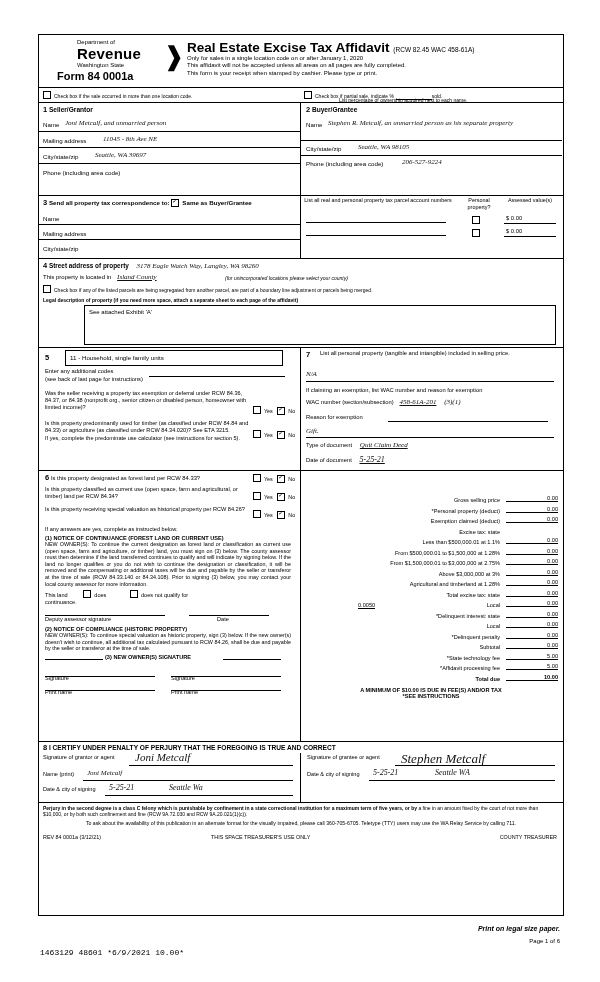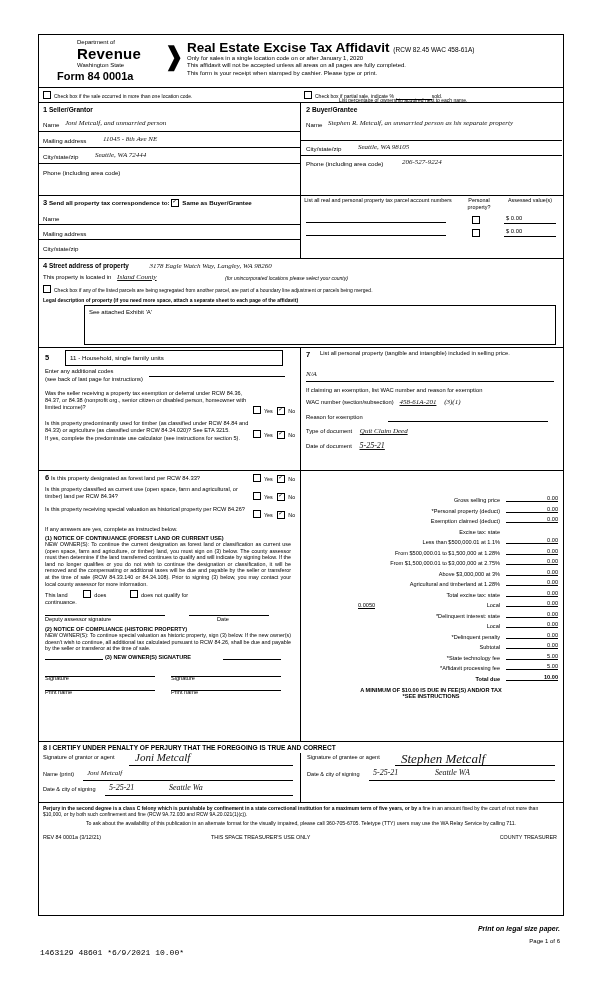--- a/index.html
+++ b/index.html
@@ -83,21 +83,21 @@
         <div style="position:relative;height:15px;margin-top:2px;border-bottom:1px solid #000;">
           <span style="position:absolute;left:4px;top:5px;">Name</span>
           <span class="hw" style="position:absolute;left:26px;top:3px;">Joni Metcalf, and unmarried person</span>
         </div>
         <div style="position:relative;height:15px;border-bottom:1px solid #000;">
           <span style="position:absolute;left:4px;top:5px;">Mailing address</span>
           <span class="hw" style="position:absolute;left:64px;top:3px;">11045 - 8th Ave NE</span>
         </div>
         <div style="position:relative;height:15px;border-bottom:1px solid #000;">
           <span style="position:absolute;left:4px;top:5px;">City/state/zip</span>
-          <span class="hw" style="position:absolute;left:56px;top:3px;">Seattle, WA 72444</span>
+          <span class="hw" style="position:absolute;left:56px;top:3px;">Seattle, WA 39697</span>
         </div>
         <div style="position:relative;height:16px;">
           <span style="position:absolute;left:4px;top:5px;">Phone (including area code)</span>
           <span class="hw" style="position:absolute;left:100px;top:3px;"></span>
         </div>
       </div>
 
       <div class="colR">
         <div style="padding:2px 4px 0 6px;">
           <span class="secnum">2</span>
@@ -161,21 +161,21 @@
           <span style="position:absolute;left:206px;top:1px;font-size:5.8px;">$ 0.00</span>
           <span style="position:absolute;left:204px;top:9px;width:52px;border-bottom:1px solid #000;"></span>
         </div>
       </div>
     </div>
 
     <div style="position:relative;height:88px;border-bottom:1px solid #000;">
       <div style="position:relative;height:12px;padding:2px 4px 0 4px;">
         <span class="secnum">4</span>
         <span class="b" style="font-size:6.4px;">Street address of property</span>
-        <span class="hw" style="position:relative;left:19px;">3178 Eagle Watch Way, Langley, WA 98260</span>
+        <span class="hw" style="position:relative;left:6px;">3178 Eagle Watch Way, Langley, WA 98260</span>
       </div>
       <div style="position:relative;height:12px;padding:0 4px;">
         <span style="font-size:6px;">This property is located in</span>
         <span class="hw u" style="position:relative;left:4px;">Island County</span>
         <span class="tiny" style="position:absolute;left:186px;top:2px;font-style:italic;">(for unincorporated locations please select your county)</span>
       </div>
       <div style="position:relative;height:11px;padding:0 4px;">
         <span class="chk"></span><span class="tiny">Check box if any of the listed parcels are being segregated from another parcel, are part of a boundary line adjustment or parcels being merged.</span>
       </div>
       <div style="position:relative;height:10px;padding:0 4px;">
@@ -231,20 +231,24 @@
           <span style="font-size:5.8px;">If claiming an exemption, list WAC number and reason for exemption</span>
         </div>
         <div style="position:relative;height:15px;padding-left:6px;">
           <span style="font-size:5.8px;">WAC number (section/subsection)</span>
           <span class="hw u" style="position:relative;left:4px;">458-61A-201</span>
           <span class="hw" style="position:relative;left:10px;">(3)(1)</span>
         </div>
         <div style="position:relative;height:14px;padding-left:6px;">
           <span style="font-size:5.8px;">Reason for exemption</span>
           <div style="position:absolute;left:88px;top:8px;width:160px;border-bottom:1px solid #000;"></div>
+        </div>
+        <div style="position:relative;height:14px;padding-left:6px;">
+          <span class="hw">Gift.</span>
+          <div style="position:absolute;left:6px;top:10px;width:248px;border-bottom:1px solid #000;"></div>
         </div>
         <div style="position:relative;height:14px;padding-left:6px;">
           <span style="font-size:5.8px;">Type of document</span>
           <span class="hw u" style="position:relative;left:6px;">Quit Claim Deed</span>
         </div>
         <div style="position:relative;height:14px;padding-left:6px;">
           <span style="font-size:5.8px;">Date of document</span>
           <span class="hw u" style="position:relative;left:6px;font-size:8px;">5-25-21</span>
         </div>
       </div>

